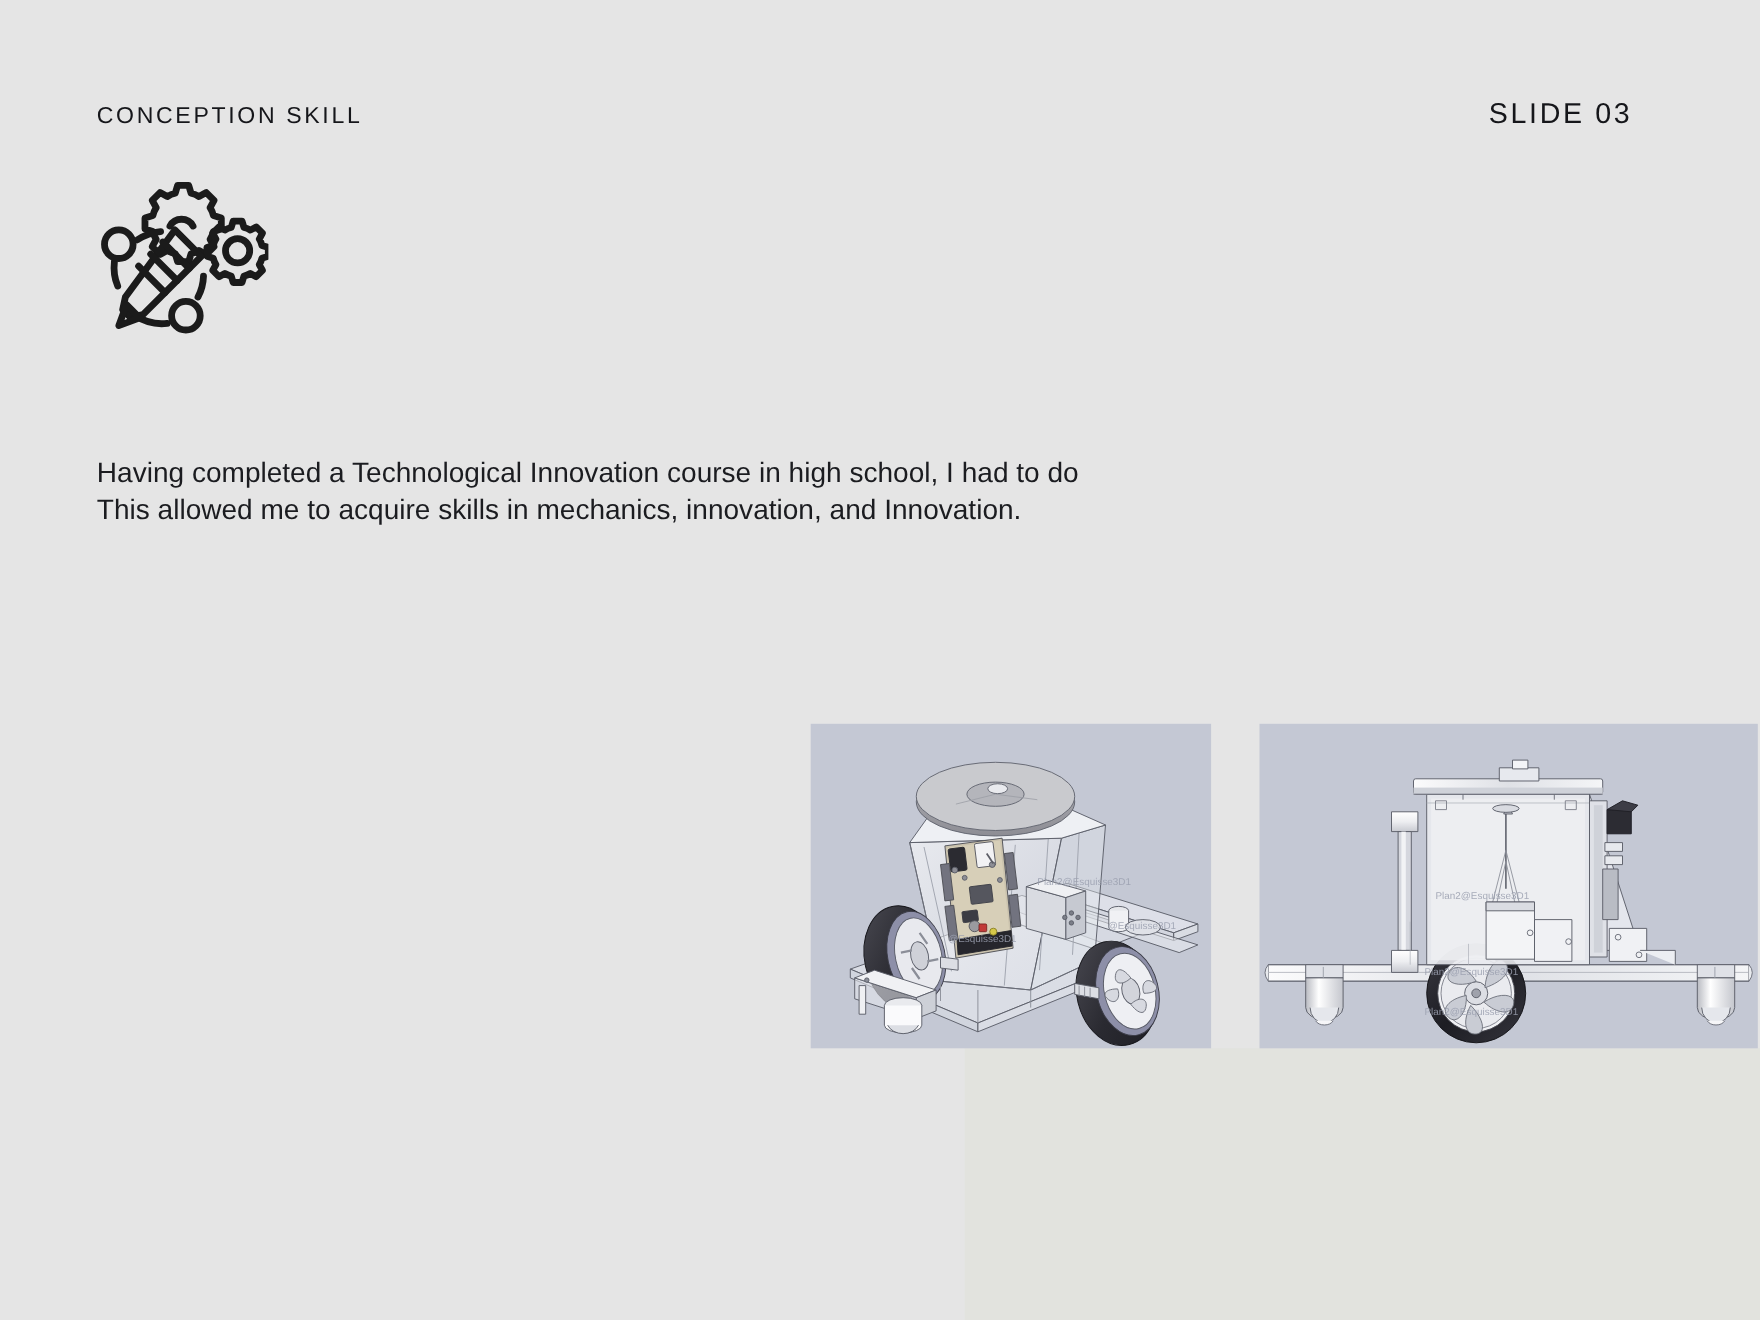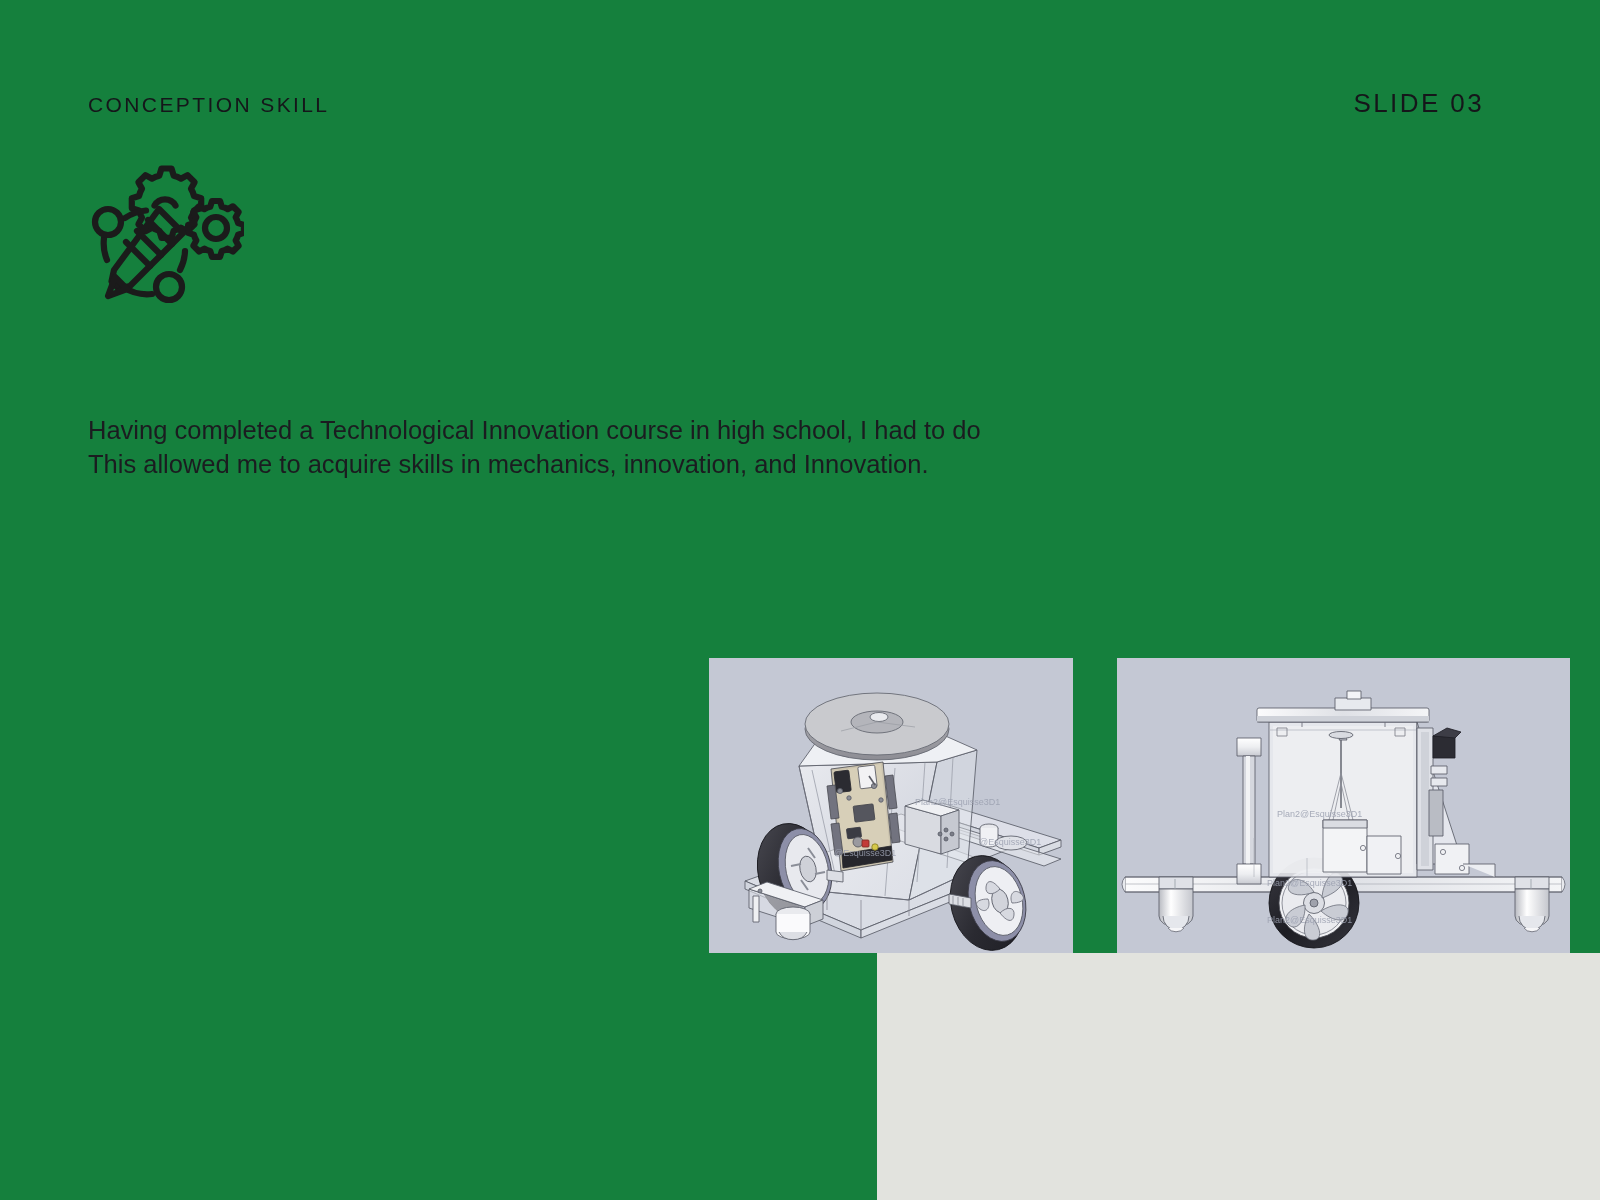--- a/index.html
+++ b/index.html
@@ -10,21 +10,21 @@
     width: 1600px;
     height: 1200px;
     background: #ffffff;
     font-family: "Liberation Sans", sans-serif;
     overflow: hidden;
     position: relative;
   }
   .slide {
     position: absolute;
     inset: 0;
-    background: #15803d;
+    background: #e5e5e5;
   }
 
   
   .beige-block {
     position: absolute;
     left: 877px;
     top: 953px;
     width: 723px;
     height: 247px;
     background: #e2e3de;
@@ -90,20 +90,21 @@
     color: #1b1c20;
     font-weight: 400;
   }
   .body-copy p { margin: 0; }
 
   
   .cad-panel {
     position: absolute;
     background: #c4c8d4;
     overflow: hidden;
+    margin-left: 28px;
   }
   #cad-panel-1 { left: 709px; top: 658px; width: 364px; height: 295px; }
   #cad-panel-2 { left: 1117px; top: 658px; width: 453px; height: 295px; }
   .cad-panel svg { display: block; width: 100%; height: 100%; }
 
   .wm {
     font-family: "Liberation Sans", sans-serif;
     font-size: 9px;
     fill: #9ba0b0;
     opacity: .85;

